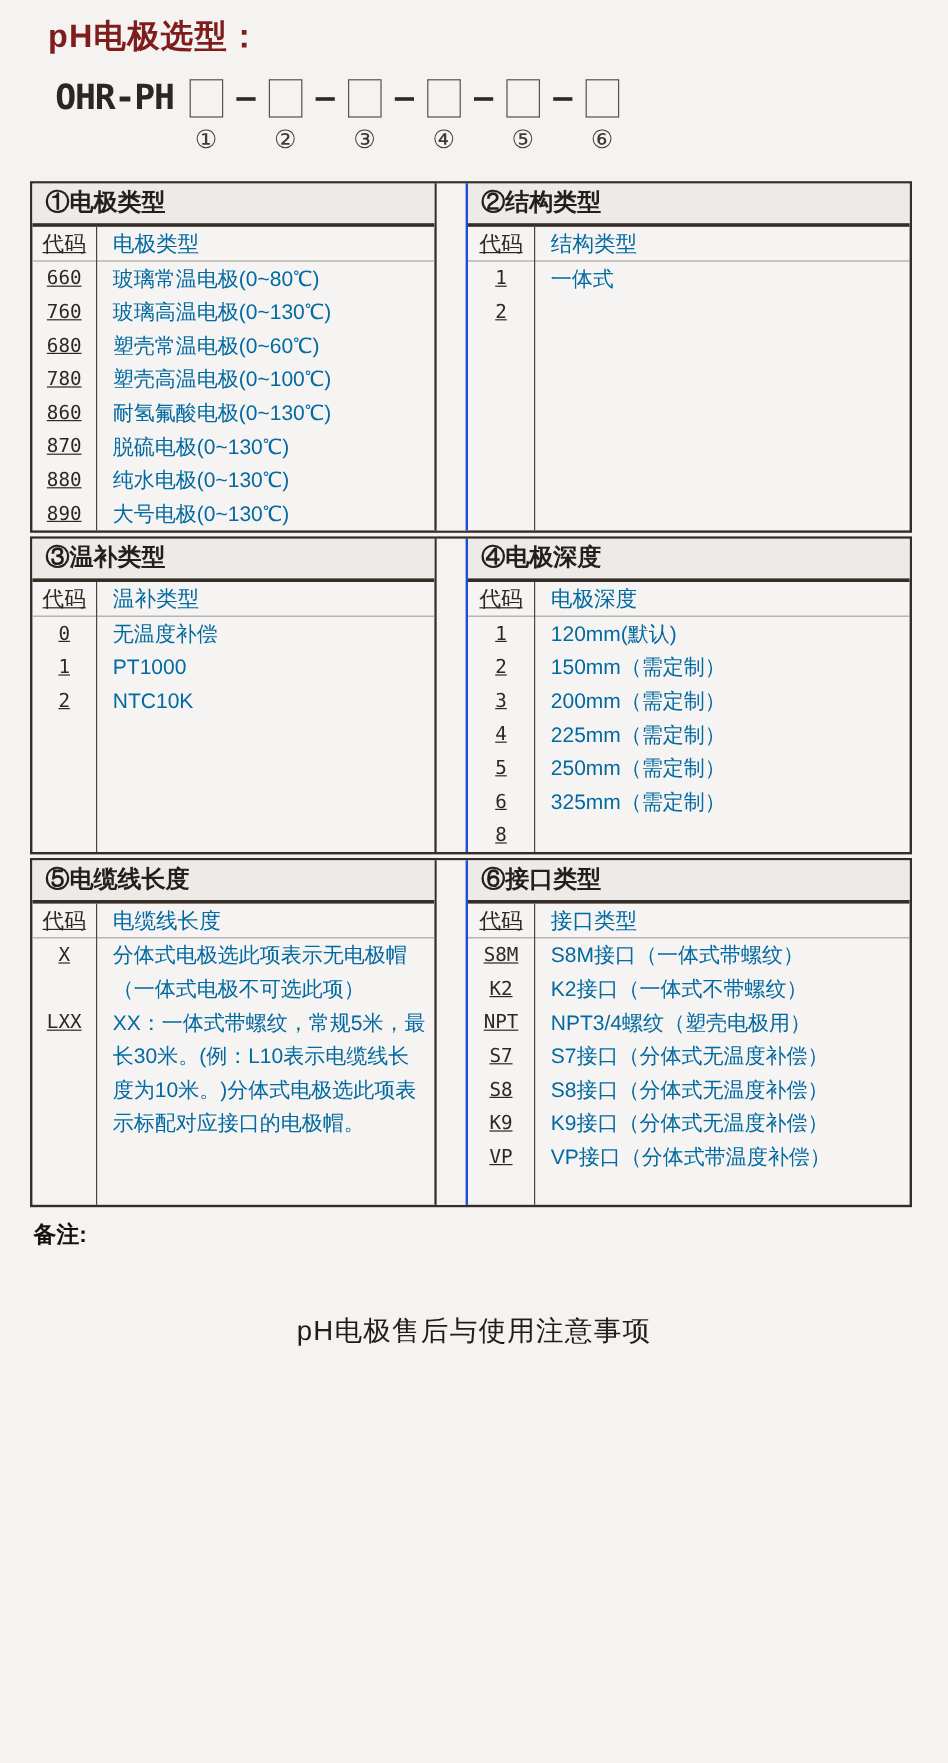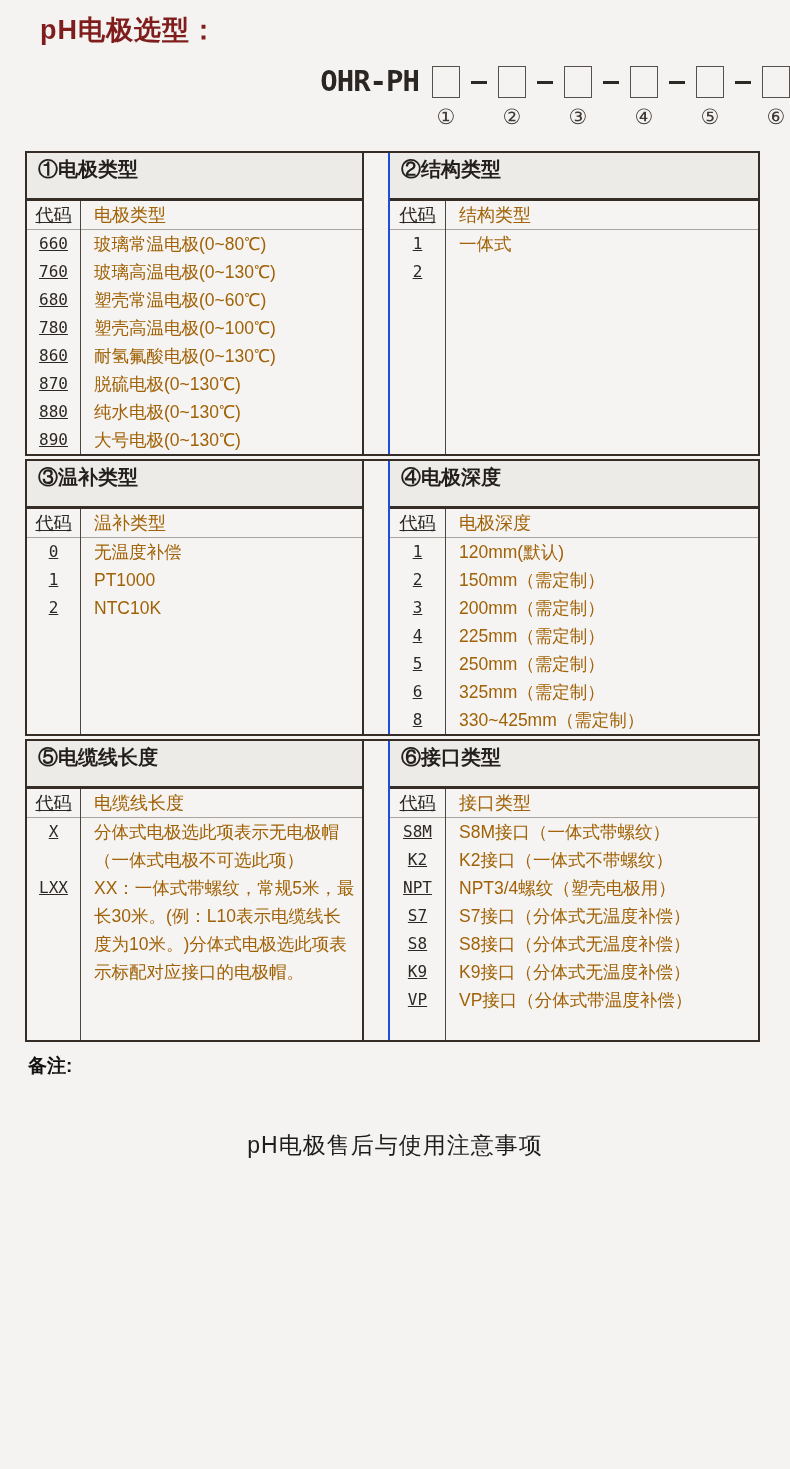--- a/index.html
+++ b/index.html
@@ -15,21 +15,20 @@
     margin: 12px 0 0 40px;
     font-size: 27px;
     font-weight: bold;
     color: #7f1d1d;
     letter-spacing: 1px;
   }
   .model-row {
     display: flex;
     align-items: flex-start;
     margin: 16px 0 0 46px;
-    justify-content: flex-end;
   }
   .model-prefix {
     font-family: "DejaVu Sans Mono", monospace;
     font-size: 29px;
     font-weight: bold;
     color: #2b2622;
     letter-spacing: -1px;
     margin-top: 0px;
     line-height: 34px;
   }
@@ -61,21 +60,21 @@
     display: flex;
     border: 2px solid #362d27;
     background: #f5f4f2;
   }
   .band + .band { margin-top: 3px; }
   .half { display: flex; flex-direction: column; }
   .half-left { width: 337px; border-right: 2px solid #362d27; }
   .band-spacer { width: 24px; background: #f5f3f1; }
   .half-right { flex: 1; border-left: 2px solid #1d4ed8; }
   .sec-header {
-    height: 48px;
+    height: 36px;
     line-height: 32px;
     padding-left: 11px;
     font-size: 20px;
     font-weight: bold;
     color: #231f1c;
     background: #edebe8;
     border-bottom: 3px solid #362d27;
     white-space: nowrap;
   }
   .sec-body { position: relative; flex: 1; }
@@ -94,21 +93,21 @@
     line-height: 28px;
     color: #2d2824;
     text-decoration: underline;
   }
   .half-right .row .code { flex-basis: 55px; }
   .row .val {
     flex: 1;
     padding: 0 6px 0 14px;
     font-size: 17.5px;
     line-height: 28px;
-    color: #a16207;
+    color: #0369a1;
   }
   .subhead { border-bottom: 1px solid #aba49e; }
   .subhead .code, .subhead .val {
     font-family: "Liberation Sans", sans-serif;
     font-size: 18px;
   }
   .band-3 .sec-body { padding-bottom: 26px; }
   
   .notes {
     margin: 10px 28px 0 28px;
@@ -315,21 +314,20 @@
             <div class="row">
             <span class="code">5</span>
             <span class="val">250mm（需定制）</span>
           </div>
             <div class="row">
             <span class="code">6</span>
             <span class="val">325mm（需定制）</span>
           </div>
             <div class="row">
             <span class="code">8</span>
-            <span class="val">330~425mm（需定制）</span>
           </div>
           </div>
       </div>
     </div>
   </div>
 
   <div class="band band-3">
     <div class="half half-left">
       <div class="sec-header">⑤电缆线长度</div>
       <div class="sec-body">

